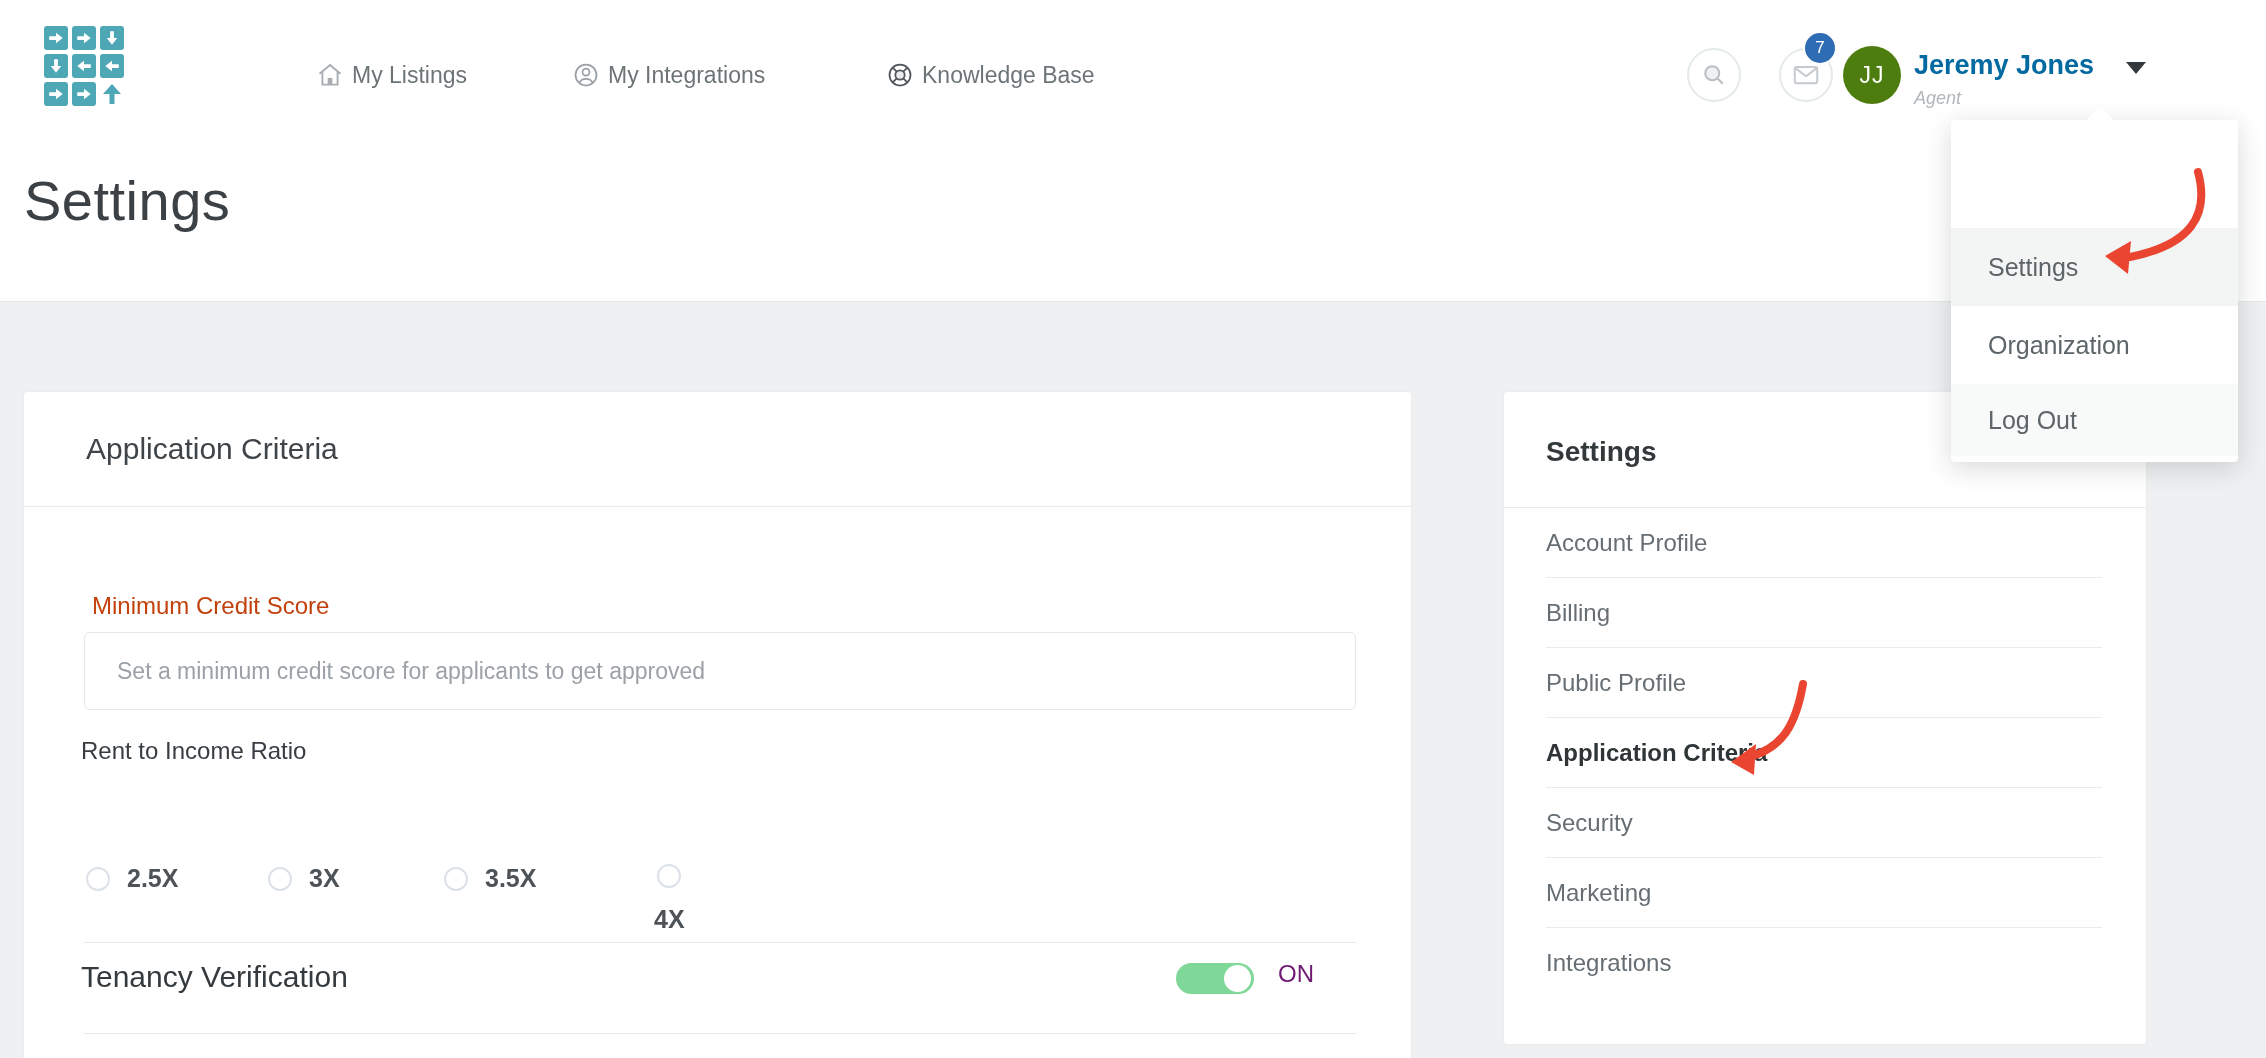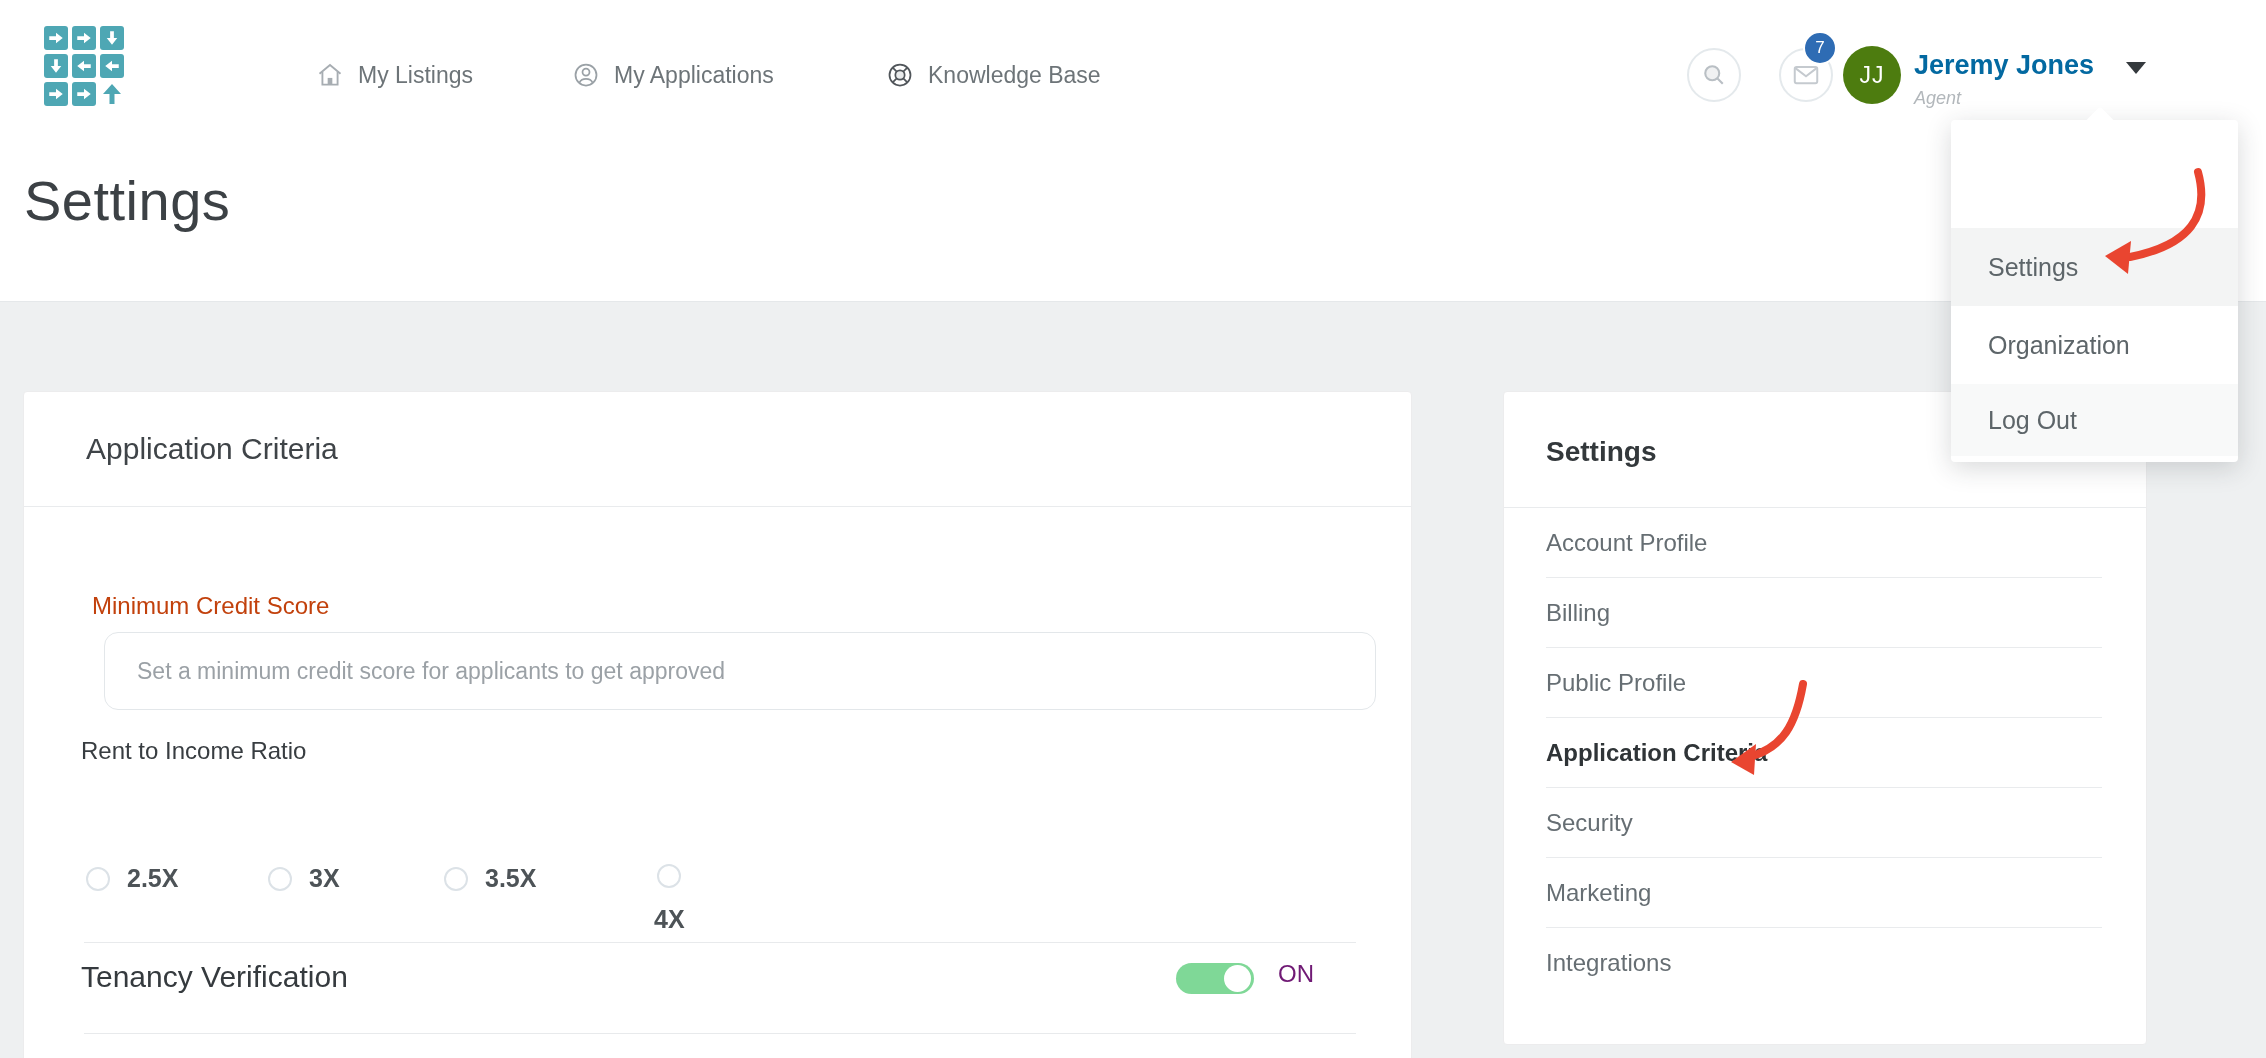--- a/index.html
+++ b/index.html
@@ -16,21 +16,21 @@
           gap:4px; }
   .logo-cell { background:#4ea7b4; border-radius:3px; display:flex; align-items:center; justify-content:center; }
   .logo-cell svg { width:18px; height:18px; }
   .logo-cell.blank { background:transparent; }
   .logo-cell.blank svg { width:24px; height:24px; }
   .rot90  { transform:rotate(90deg); }
   .rot180 { transform:rotate(180deg); }
   .rot270 { transform:rotate(270deg); }
 
   .nav-item { position:absolute; top:58px; height:34px; display:flex; align-items:center;
-              gap:14px; cursor:pointer; }
+              gap:8px; cursor:pointer; }
   .nav-item .lbl { font-size:23px; color:#6d7478; }
   .nav-item svg { width:28px; height:28px; }
   .nav-1 { left:316px; } .nav-2 { left:572px; } .nav-3 { left:886px; }
 
   .circle-btn { position:absolute; top:48px; width:54px; height:54px; border-radius:50%;
                 background:#fff; border:2px solid #e4e9ec; display:flex; align-items:center;
                 justify-content:center; cursor:pointer; }
   .search-btn { left:1687px; }
   .mail-btn { left:1779px; }
   .badge { position:absolute; left:1803px; top:31px; width:34px; height:34px; border-radius:50%;
@@ -54,22 +54,22 @@
   .card-left { left:23px; top:391px; width:1389px; height:720px; }
   .card-right { left:1503px; top:391px; width:644px; height:654px; }
 
   .card-left .card-head { position:absolute; left:0; top:0; width:100%; height:115px;
                           border-bottom:1px solid #e9ebed; }
   .card-left .card-head h2 { position:absolute; left:62px; top:40px; font-size:30px;
                              font-weight:300; color:#3f4448; }
 
   .field-label { position:absolute; left:68px; top:200px; font-size:24px; color:#c2410c; }
   .credit-input { position:absolute; left:60px; top:240px; width:1272px; height:78px;
-                  border:1px solid #e3e7ea; border-radius:14px; padding:0 32px;
-                  font-size:23px; color:#383d41; font-family:"Liberation Sans",sans-serif; outline:none;margin-left:20px; }
+                  border:1px solid #e3e7ea; border-radius:6px; padding:0 32px;
+                  font-size:23px; color:#383d41; font-family:"Liberation Sans",sans-serif; outline:none; }
   .credit-input::placeholder { color:#9ba1a6; }
 
   .ratio-label { position:absolute; left:57px; top:345px; font-size:24px; color:#383d41; }
 
   .radio-group { position:absolute; top:472px; display:flex; align-items:center; gap:17px; cursor:pointer; }
   .rg-0 { left:62px; } .rg-1 { left:244px; } .rg-2 { left:420px; } .rg-3 { left:630px;flex-direction:column; }
   .radio-circle { width:24px; height:24px; border-radius:50%; background:#fff; border:2px solid #dce2e7; }
   .radio-text { font-size:25px; font-weight:700; color:#4d5357; }
 
   .divider { position:absolute; left:60px; width:1272px; height:0; border-top:1px solid #e8eaec; }
@@ -171,21 +171,21 @@
       </svg>
       <span class="lbl">My Listings</span>
     </div>
 
     <div class="nav-item nav-2">
       <svg viewBox="0 0 24 24" fill="none" stroke="#9aa1a6" stroke-width="1.5">
         <circle cx="12" cy="12" r="9"></circle>
           <circle cx="12" cy="9.5" r="3"></circle>
           <path d="M6.3 18.6 a6.2 5.4 0 0 1 11.4 0"></path>
       </svg>
-      <span class="lbl">My Applications</span>
+      <span class="lbl">My Integrations</span>
     </div>
 
     <div class="nav-item nav-3">
       <svg viewBox="0 0 24 24" fill="none" stroke="#50555a" stroke-width="1.5">
         <circle cx="12" cy="12" r="9"></circle>
           <circle cx="12" cy="12" r="4" fill="#e9ebec"></circle>
         <line x1="5.7" y1="5.7" x2="9.2" y2="9.2"></line>
           <line x1="18.3" y1="5.7" x2="14.8" y2="9.2"></line>
         <line x1="5.7" y1="18.3" x2="9.2" y2="14.8"></line>
           <line x1="18.3" y1="18.3" x2="14.8" y2="14.8"></line>

